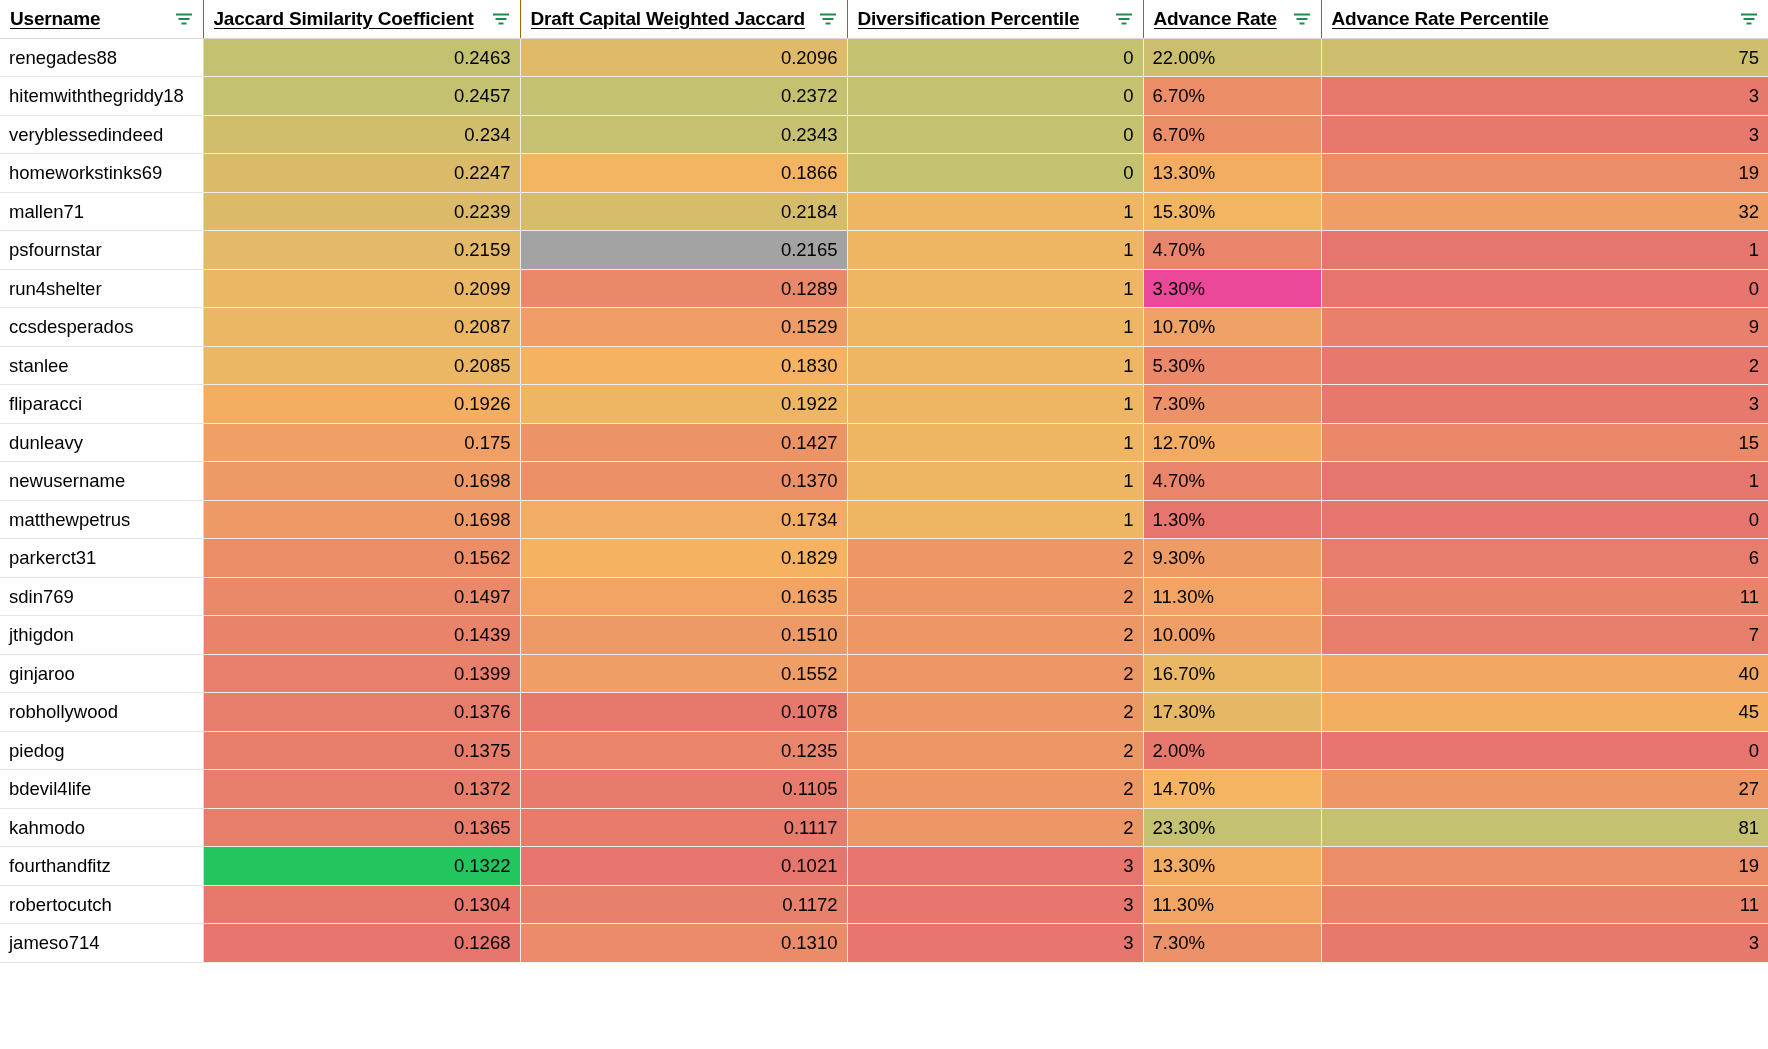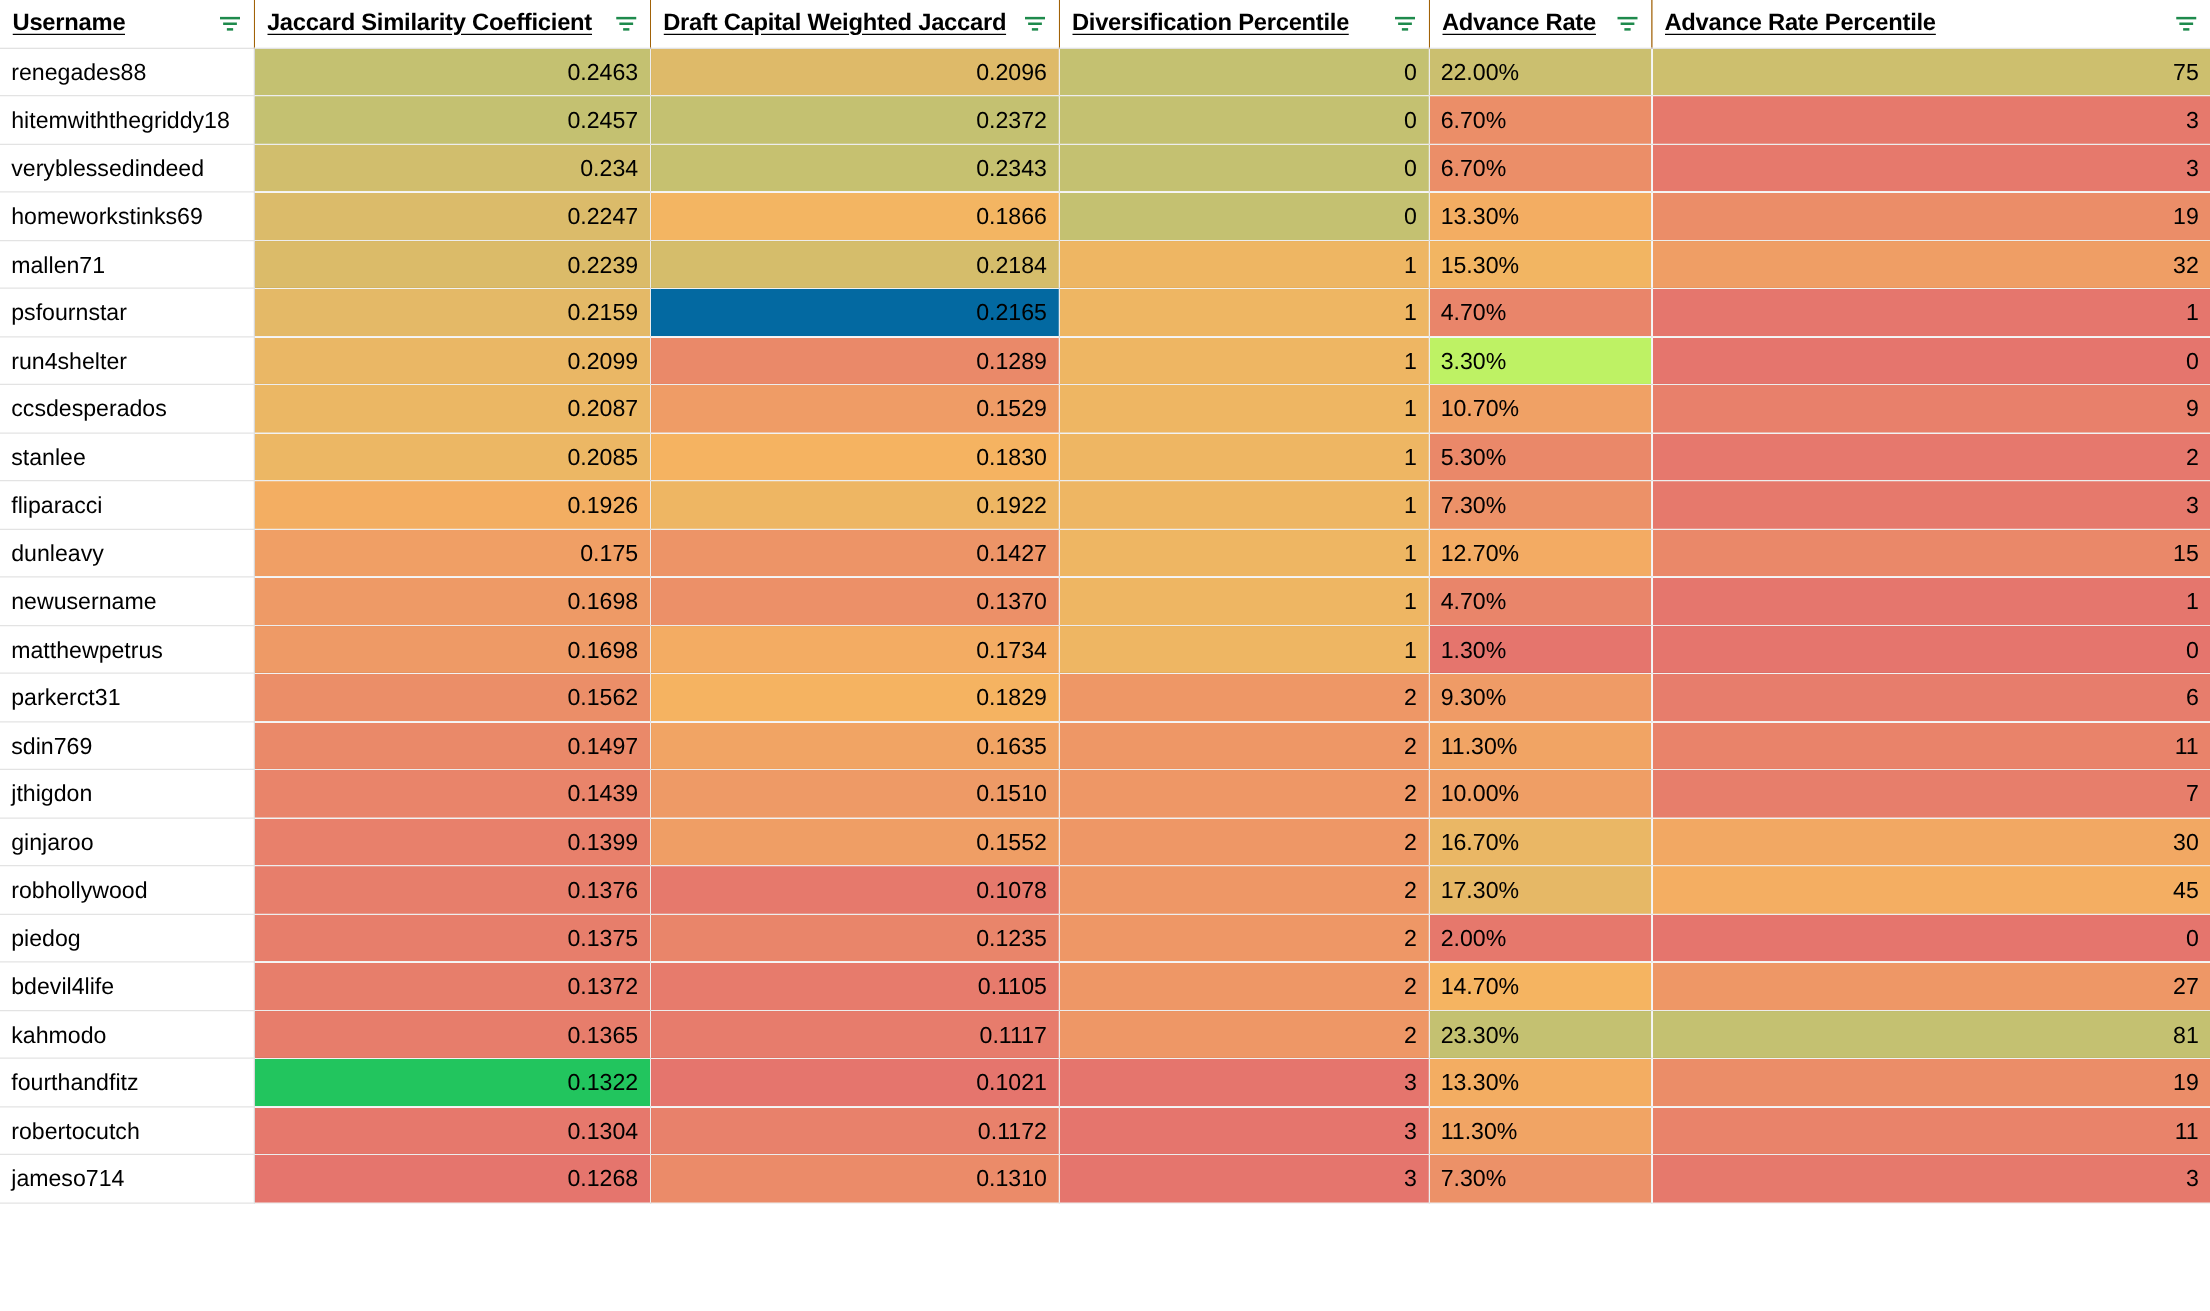--- a/index.html
+++ b/index.html
@@ -206,31 +206,31 @@
         <td class="c-user">mallen71</td>
         <td class="num-right" style="background-color: rgb(219, 187, 105);">0.2239</td>
         <td class="num-right" style="background-color: rgb(213, 189, 107);">0.2184</td>
         <td class="num-right" style="background-color: rgb(238, 182, 99);">1</td>
         <td class="num-left" style="background-color: rgb(242, 181, 98);">15.30%</td>
         <td class="num-right" style="background-color: rgb(239, 158, 101); text-align: right;">32</td>
       </tr>
       <tr>
         <td class="c-user">psfournstar</td>
         <td class="num-right" style="background-color: rgb(228, 185, 103);">0.2159</td>
-        <td class="num-right" style="background-color: #0369a1;">0.2165</td>
+        <td class="num-right" style="background-color: #a3a3a3;">0.2165</td>
         <td class="num-right" style="background-color: rgb(238, 182, 99);">1</td>
         <td class="num-left" style="background-color: rgb(233, 133, 106);">4.70%</td>
         <td class="num-right" style="background-color: rgb(229, 118, 109);">1</td>
       </tr>
       <tr>
         <td class="c-user">run4shelter</td>
         <td class="num-right" style="background-color: rgb(234, 183, 101);">0.2099</td>
         <td class="num-right" style="background-color: rgb(234, 137, 105);">0.1289</td>
         <td class="num-right" style="background-color: rgb(238, 182, 99);">1</td>
-        <td class="num-left" style="background-color: #bef264;">3.30%</td>
+        <td class="num-left" style="background-color: #ec4899;">3.30%</td>
         <td class="num-right" style="background-color: rgb(229, 117, 109);">0</td>
       </tr>
       <tr>
         <td class="c-user">ccsdesperados</td>
         <td class="num-right" style="background-color: rgb(235, 183, 100);">0.2087</td>
         <td class="num-right" style="background-color: rgb(239, 156, 102);">0.1529</td>
         <td class="num-right" style="background-color: rgb(238, 182, 99);">1</td>
         <td class="num-left" style="background-color: rgb(240, 161, 101);">10.70%</td>
         <td class="num-right" style="background-color: rgb(232, 128, 107);">9</td>
       </tr>
@@ -297,21 +297,21 @@
         <td class="num-right" style="background-color: rgb(238, 151, 102);">2</td>
         <td class="num-left" style="background-color: rgb(239, 158, 101);">10.00%</td>
         <td class="num-right" style="background-color: rgb(231, 126, 107);">7</td>
       </tr>
       <tr>
         <td class="c-user">ginjaroo</td>
         <td class="num-right" style="background-color: rgb(232, 128, 107);">0.1399</td>
         <td class="num-right" style="background-color: rgb(239, 158, 101);">0.1552</td>
         <td class="num-right" style="background-color: rgb(238, 151, 102);">2</td>
         <td class="num-left" style="background-color: rgb(234, 183, 101);">16.70%</td>
-        <td class="num-right" style="background-color: rgb(242, 168, 99);">30</td>
+        <td class="num-right" style="background-color: rgb(242, 168, 99);">40</td>
       </tr>
       <tr>
         <td class="c-user">robhollywood</td>
         <td class="num-right" style="background-color: rgb(231, 126, 107);">0.1376</td>
         <td class="num-right" style="background-color: rgb(230, 121, 108);">0.1078</td>
         <td class="num-right" style="background-color: rgb(238, 151, 102);">2</td>
         <td class="num-left" style="background-color: rgb(230, 184, 102);">17.30%</td>
         <td class="num-right" style="background-color: rgb(244, 174, 98);">45</td>
       </tr>
       <tr>

